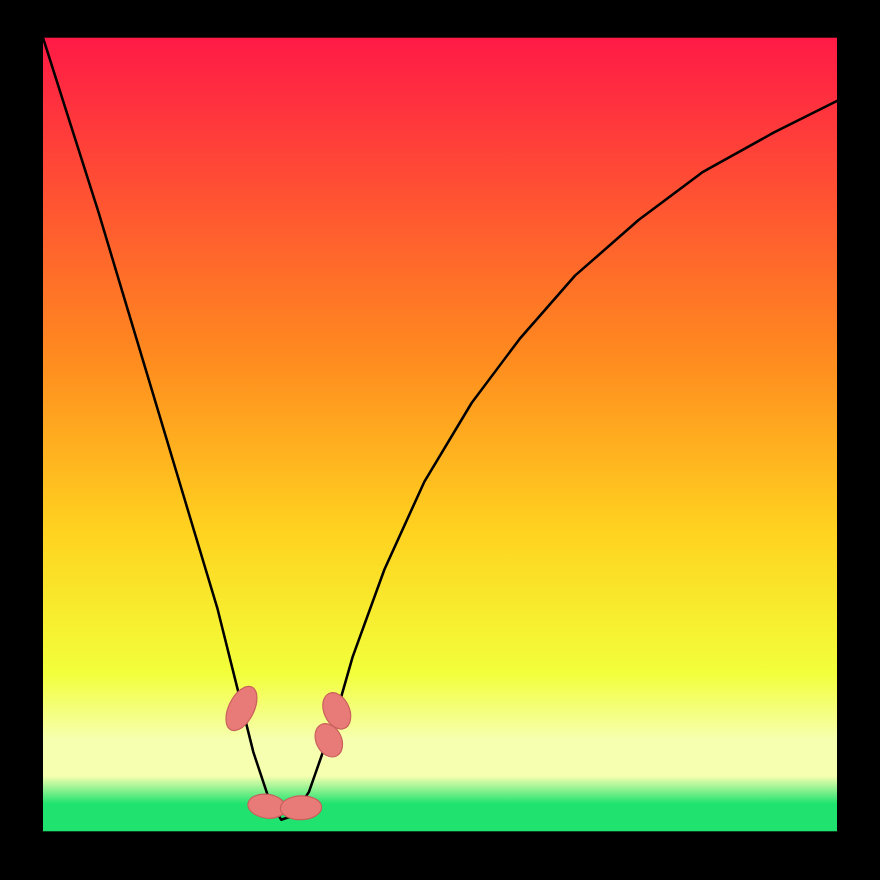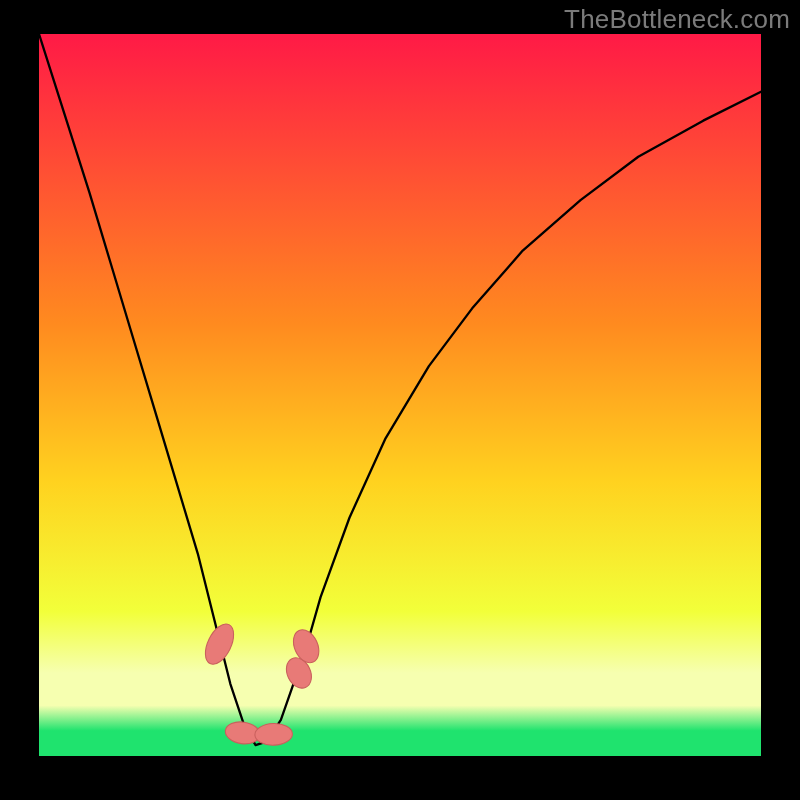--- a/index.html
+++ b/index.html
@@ -36,21 +36,20 @@
     top: 34px;
     width: 722px;
     height: 722px;
   }
   svg { display: block; }
 </style>
 </head>
 <body>
 
 <div class="frame">
-  <div class="watermark">TheBottleneck.com</div>
   <div class="plot">
     <svg id="chart-svg" viewBox="0 0 100 100" preserveAspectRatio="none" width="722" height="722">
       <defs>
         <linearGradient id="bg-grad" x1="0" y1="0" x2="0" y2="1">
             <stop offset="0%" stop-color="#ff1a46"></stop>
             <stop offset="40%" stop-color="#ff8a1f"></stop>
             <stop offset="62%" stop-color="#ffd21f"></stop>
             <stop offset="80%" stop-color="#f2ff3a"></stop>
             <stop offset="88.5%" stop-color="#f6ffb0"></stop>
             <stop offset="93%" stop-color="#f6ffb0"></stop>

